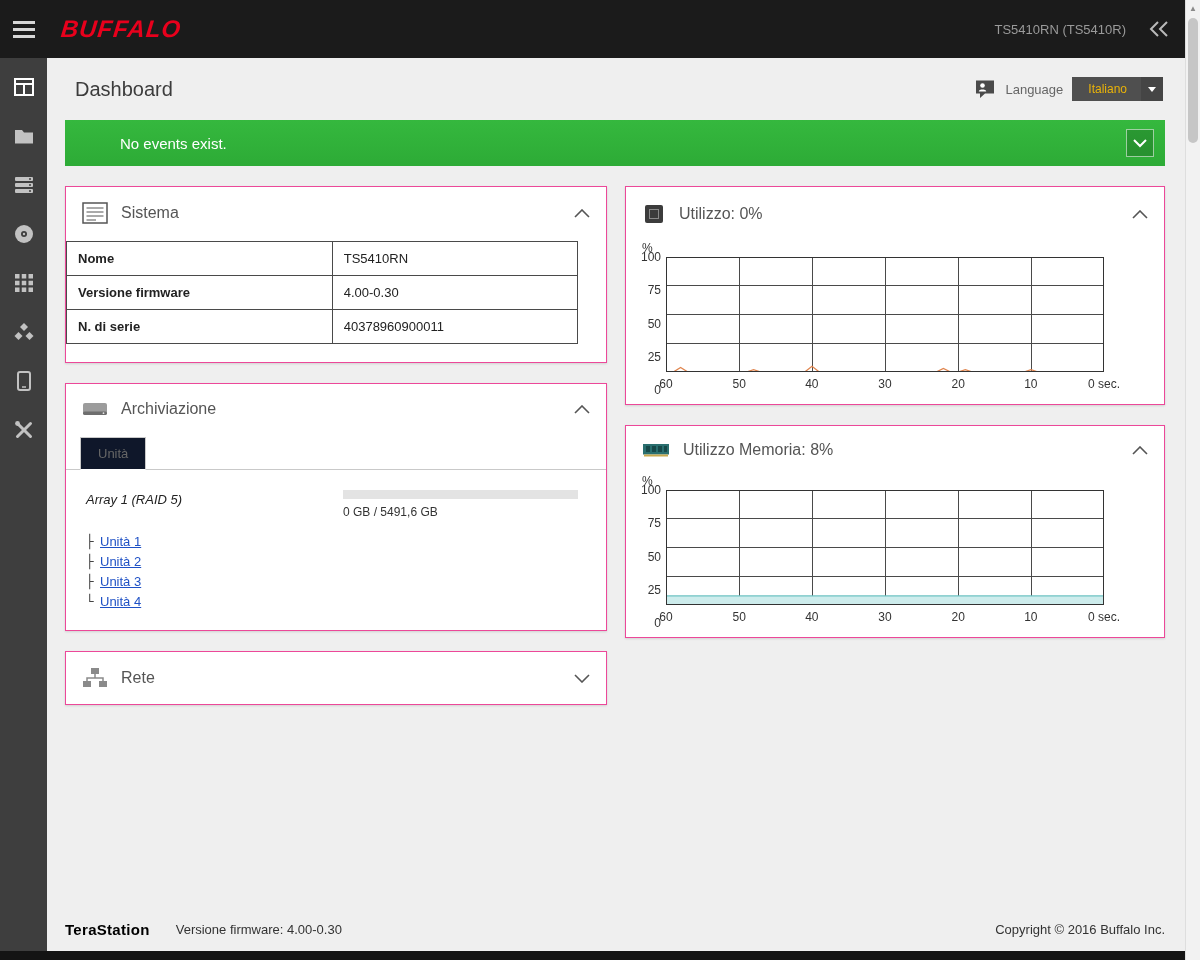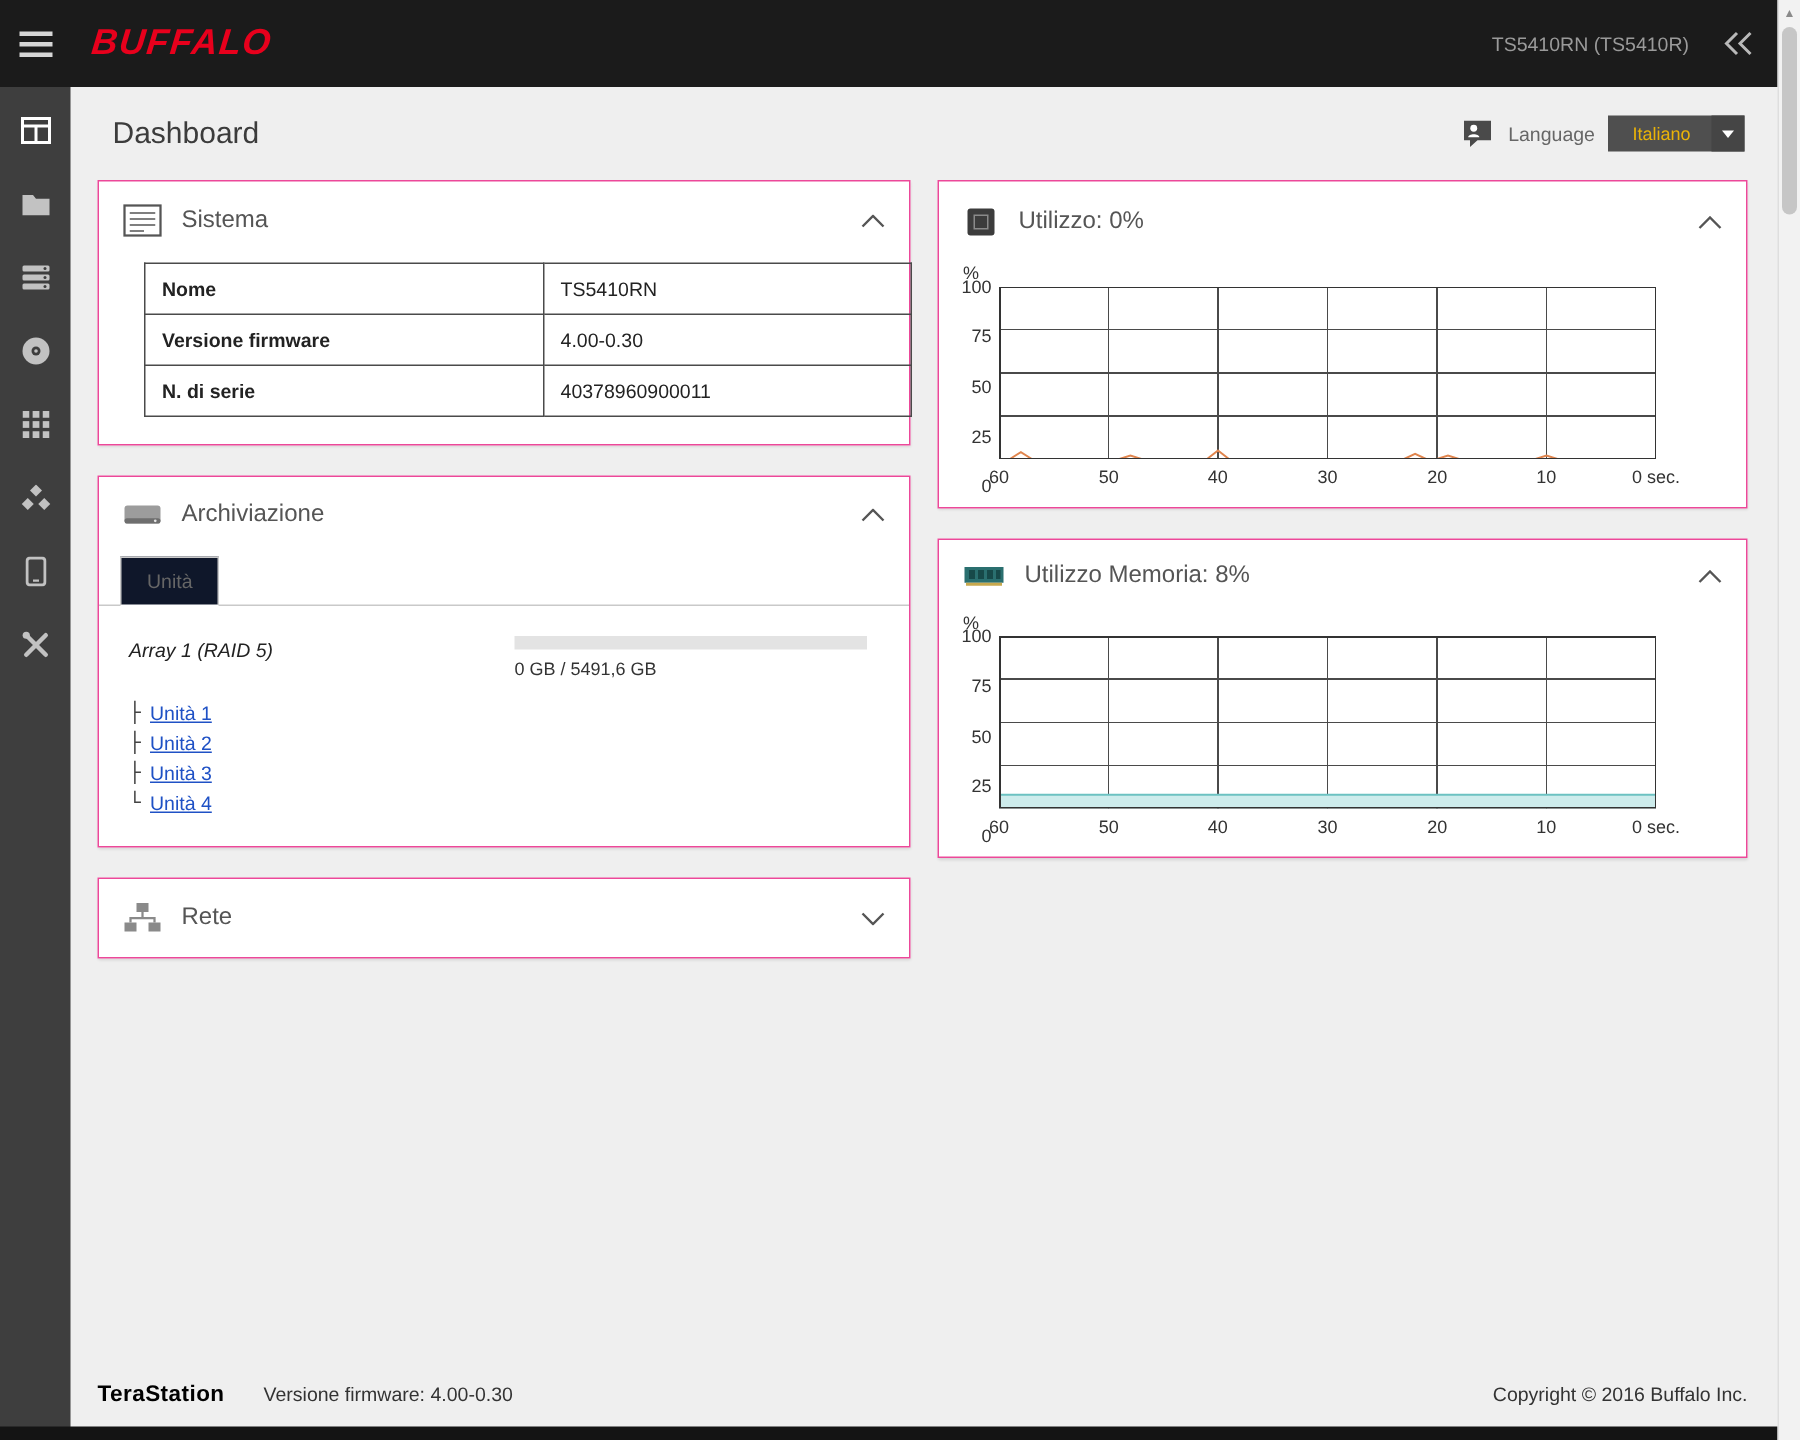--- a/index.html
+++ b/index.html
@@ -46,21 +46,21 @@
   .columns { display:flex; gap:18px; align-items:flex-start; }
   .col-left { width:542px; flex:none; display:flex; flex-direction:column; }
   .col-right { width:540px; flex:none; display:flex; flex-direction:column; }
   .card { background:#fff; border:1px solid #ec4899; box-shadow:0 1px 2px rgba(0,0,0,0.12); }
   .card + .card { margin-top:20px; }
   .card-header { display:flex; align-items:center; gap:13px; padding:15px 16px; cursor:pointer; }
   .card-title { font-size:16px; color:#555; font-weight:normal; }
   .card-chevron { margin-left:auto; display:flex; align-items:center; }
 
   
-  .sys-table { border-collapse:collapse; margin:2px 14px 18px 30px; width:calc(100% - 28px); }
+  .sys-table { border-collapse:collapse; margin:2px 14px 18px 0; width:calc(100% - 28px); }
   .sys-table td { border:1px solid #4a4a4a; font-size:13px; padding:9px 11px; color:#222; }
   .sys-table td.lbl { font-weight:bold; width:52%; }
 
   
   .tabbar { border-bottom:1px solid #c9c9c9; padding-left:14px; margin-top:2px; }
   .tab { display:inline-block; padding:8px 17px; font-size:13px; color:#666; background:#0f172a; border:1px solid #c9c9c9; border-bottom:1px solid #fff; position:relative; top:1px; cursor:pointer; }
   .storage-body { padding:20px 28px 18px 20px; }
   .storage-row { display:flex; justify-content:space-between; align-items:flex-start; }
   .array-label { font-size:13px; color:#222; padding-top:2px;font-style:italic; }
   .usage-wrap { width:235px; }
@@ -199,20 +199,28 @@
       <span class="lang-label">Language</span>
       <div class="lang-select">
         <span class="lang-value">Italiano</span>
         <span class="lang-arrow">
             <i></i>
           </span>
       </div>
     </div>
   </div>
 
+  <div class="banner">
+    <span class="banner-text">No events exist.</span>
+    <span class="banner-btn">
+      <svg width="14" height="9" viewBox="0 0 14 9">
+          <polyline points="1,1 7,7 13,1" fill="none" stroke="#fff" stroke-width="2"></polyline>
+        </svg>
+    </span>
+  </div>
 
   <div class="columns">
 
     <div class="col-left">
 
       <div class="card">
         <div class="card-header">
           <svg width="26" height="22" viewBox="0 0 26 22">
               <rect x="1" y="1" width="24" height="20" fill="#fff" stroke="#555" stroke-width="1.5"></rect>
               <line x1="4.5" y1="6" x2="21.5" y2="6" stroke="#555"></line>

